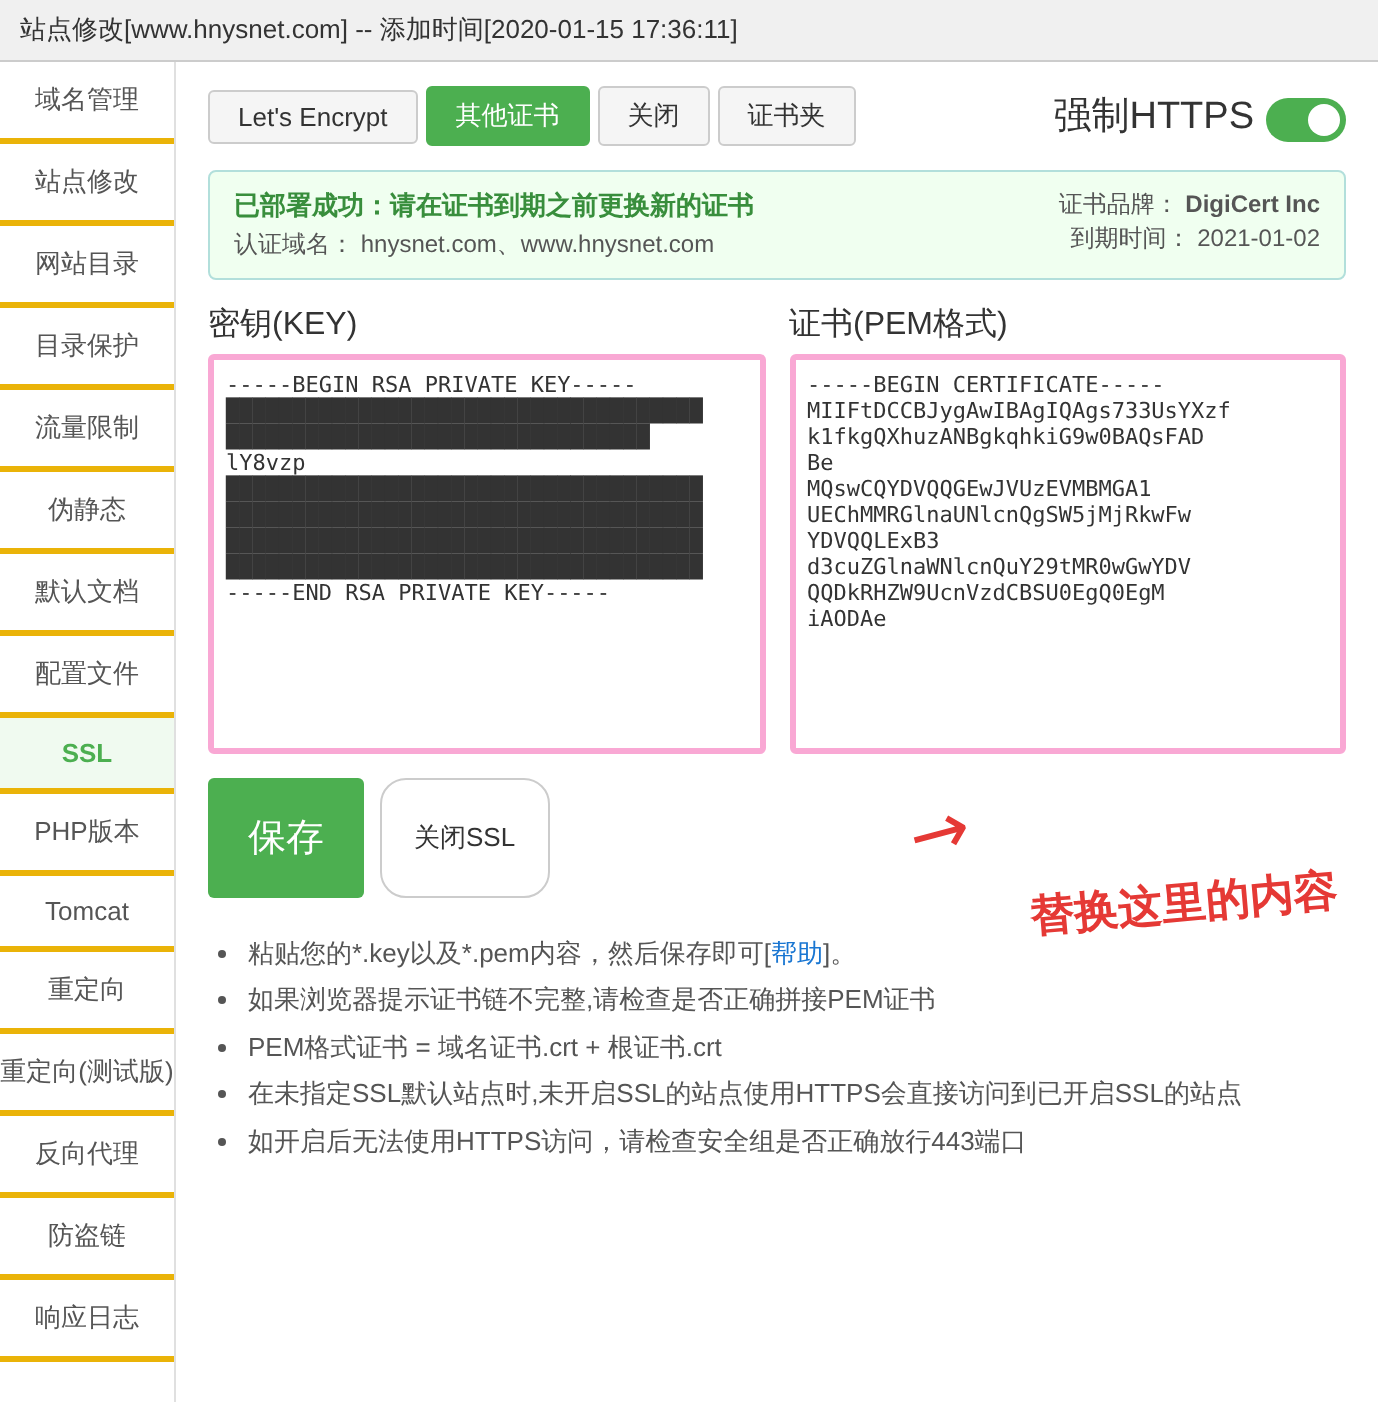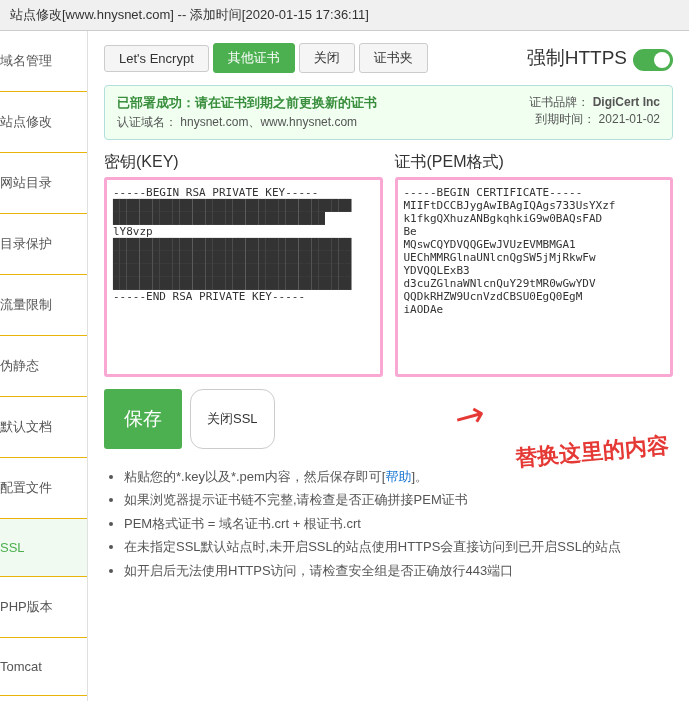--- a/index.html
+++ b/index.html
@@ -20,30 +20,31 @@
 
     
     .sidebar {
       width: 88px;
       background: #fff;
       border-right: 1px solid #e0e0e0;
       display: flex;
       flex-direction: column;
     }
     .sidebar-item {
-      padding: 21px 0;
-      text-align: left;
+      padding: 10px 0;
+      text-align: center;
       cursor: pointer;
       color: #555;
       font-size: 13px;
-      border-bottom: 1px solid #eab308;
+      border-bottom: 3px solid #eab308;
     }
     .sidebar-item.active {
       color: #4caf50;
       background: #f0faf0;
+      font-weight: bold;
     }
 
     
     .content {
       flex: 1;
       background: #fff;
       padding: 12px 16px;
       overflow-y: auto;
     }
 

